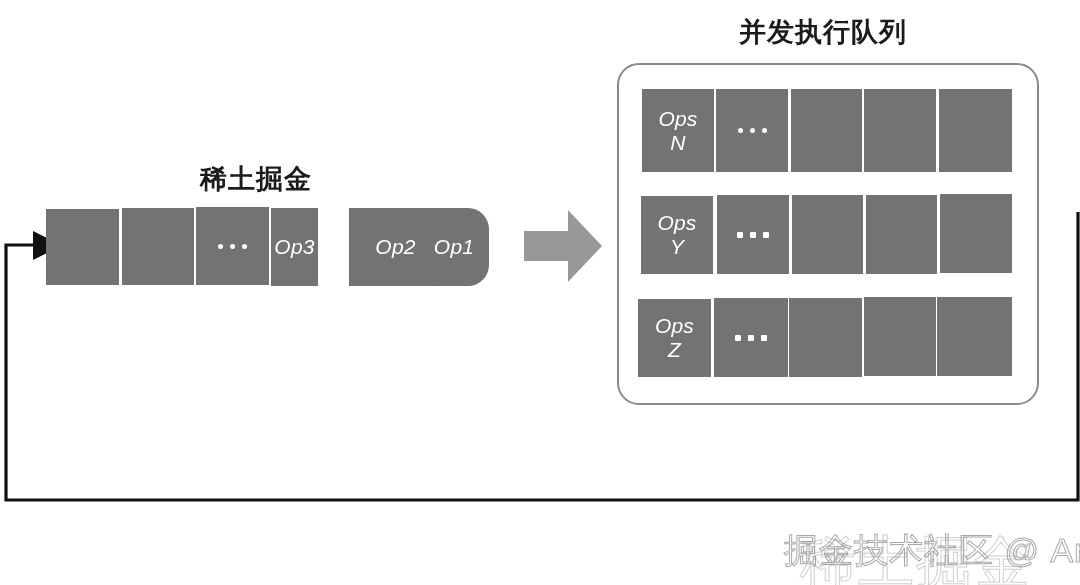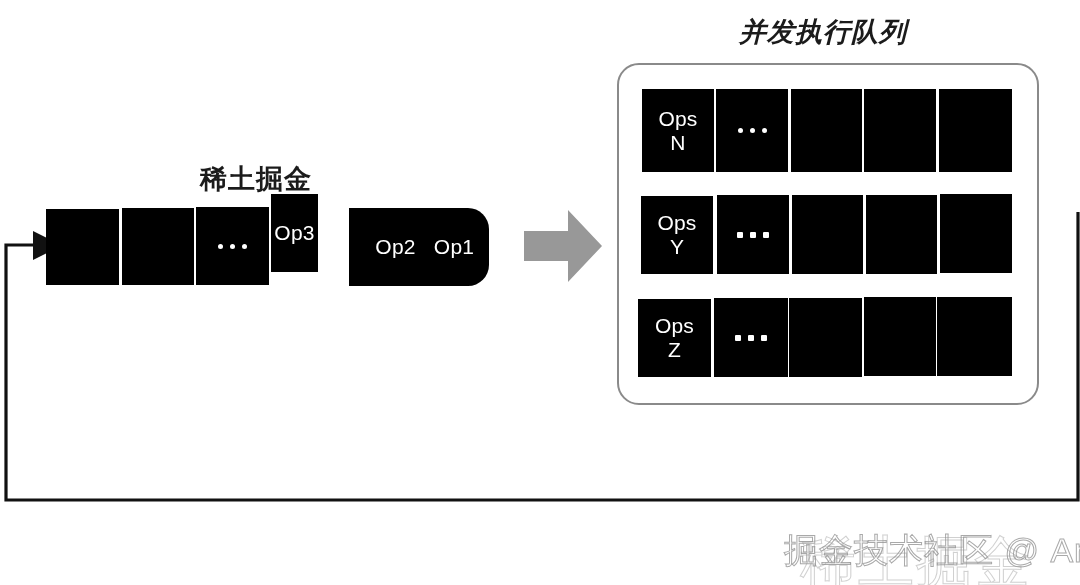--- a/index.html
+++ b/index.html
@@ -14,32 +14,33 @@
     position: relative;
     width: 1080px;
     height: 585px;
     background: #ffffff;
     overflow: hidden;
   }
 
   
   .cell {
     position: absolute;
-    background: #000000;
+    background: #737373;
     box-sizing: border-box;
     display: flex;
     flex-direction: column;
     align-items: center;
     justify-content: center;
     color: #ffffff;
     font-size: 21px;
     line-height: 1.12;
     letter-spacing: .2px;
     white-space: pre-line;
     text-align: center;
+    font-style: italic;
   }
 
   
   .dots {
     display: flex;
     gap: 7px;
     align-items: center;
   }
   .dots i {
     display: block;
@@ -140,31 +141,31 @@
   <div class="cell" style="left:46px; top:209px; width:73px; height:76px;"></div>
 
   <div class="cell" style="left:122px; top:208px; width:72px; height:77px;"></div>
 
   <div class="cell" style="left:196px; top:207px; width:73px; height:78px;">
     <span class="dots">
       <i></i><i></i><i></i>
     </span>
   </div>
 
-  <div class="cell" style="left:271px; top:194px; width:47px; height:78px;">Op3</div>
+  <div class="cell" style="left:271px; top:208px; width:47px; height:78px;">Op3</div>
 
   <div class="cell" style="left:349px; top:208px; width:93px; height:78px;">Op2</div>
 
   <div class="cell" style="left:419px; top:208px; width:70px; height:78px;border-radius:21px;">Op1</div>
 
   <svg id="block-arrow" viewBox="0 0 78 76">
     <polygon points="0,23 44,23 44,2 78,38 44,74 44,53 0,53" fill="#989898"></polygon>
   </svg>
 
-  <div class="title" style="left:739px; top:14px;font-style:italic;">并发执行队列</div>
+  <div class="title" style="left:739px; top:14px;">并发执行队列</div>
 
   <div id="exec-panel"></div>
 
   <div class="cell" style="left:642px; top:89px; width:72px; height:83px;">Ops
 N</div>
   <div class="cell" style="left:716px; top:89px; width:72px; height:83px;">
     <span class="dots">
       <i></i><i></i><i></i>
     </span>
   </div>

